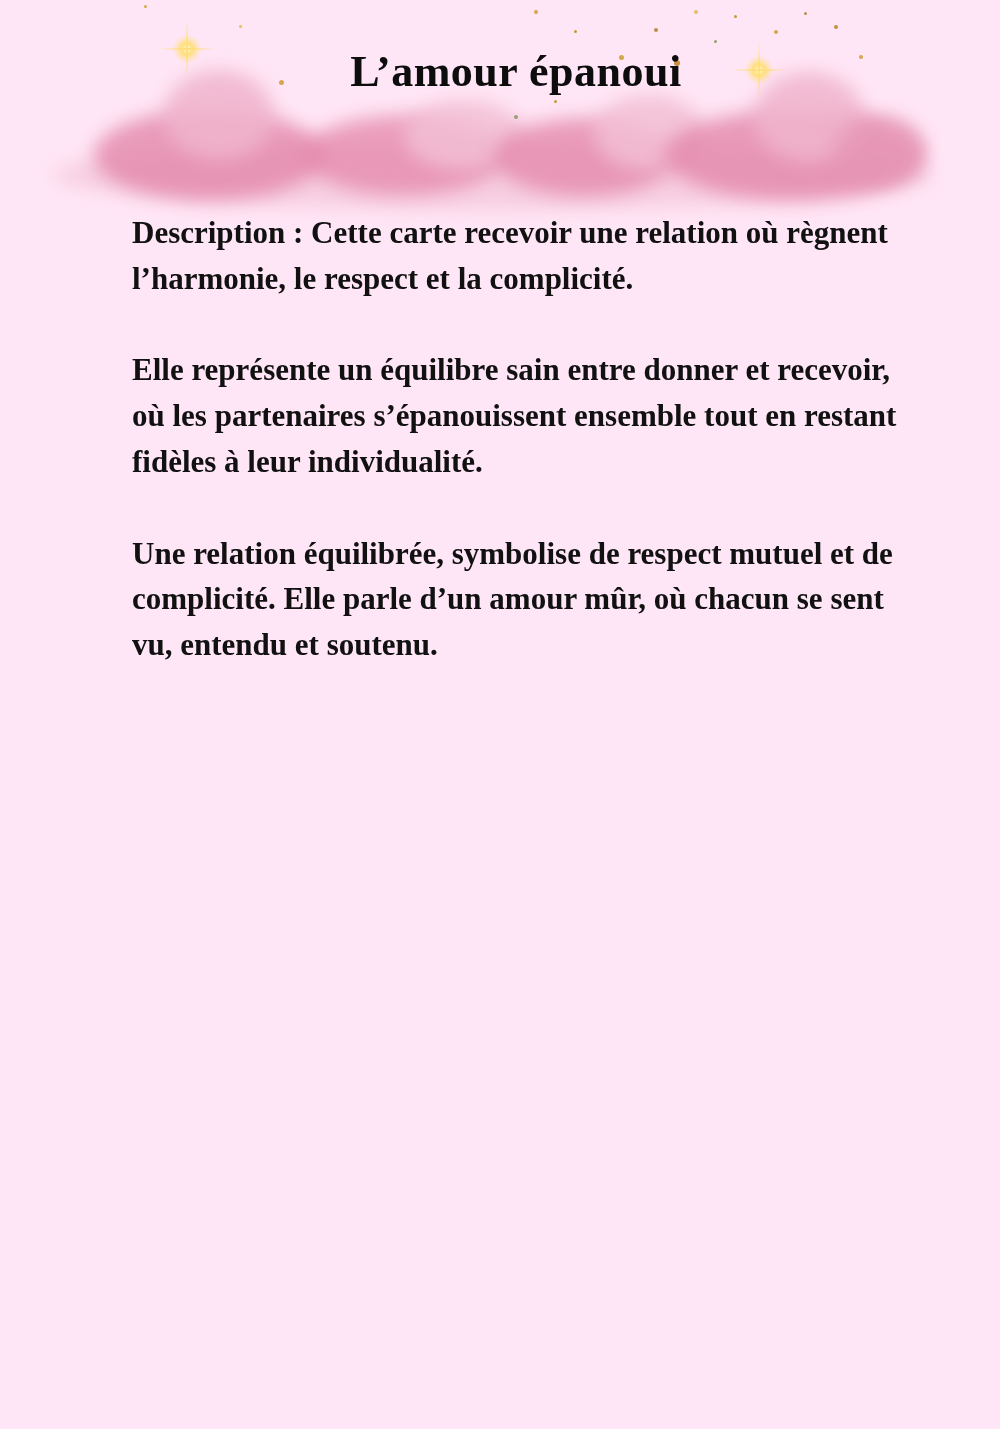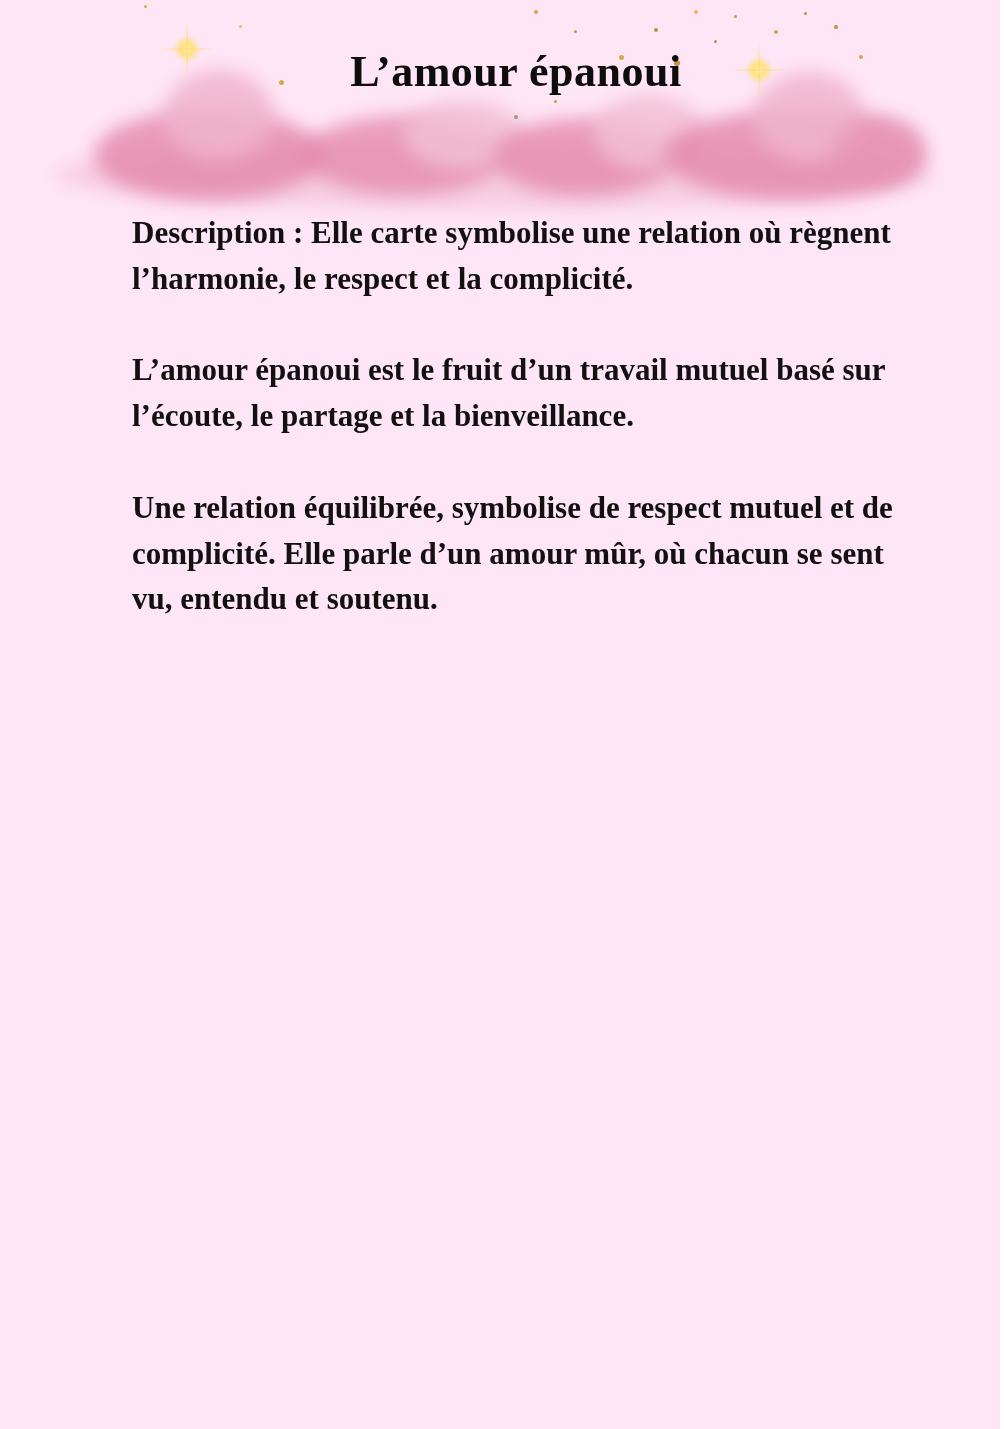--- a/index.html
+++ b/index.html
@@ -60,18 +60,18 @@
     <div class="spark" style="left:500px;top:115px;width:4px;height:4px;background:#9aa070;"></div>
     <div class="spark" style="left:540px;top:100px;width:3px;height:3px;background:#c59a3a;"></div>
     <div class="spark" style="left:130px;top:5px;width:3px;height:3px;background:#d4a84a;"></div>
     <div class="spark" style="left:225px;top:25px;width:3px;height:3px;background:#e0c060;"></div>
     <div class="spark" style="left:265px;top:80px;width:5px;height:5px;background:#d4a84a;"></div>
   </div>
 
   <div class="title">L’amour épanoui</div>
 
   <div class="content">
-    <p class="para">Description : Elle carte symbolise une relation où règnent l’harmonie, le respect et la complicité.</p>
-    <p class="para">L’amour épanoui est le fruit d’un travail mutuel basé sur l’écoute, le partage et la bienveillance.</p>
+    <p class="para">Description : Cette carte recevoir une relation où règnent l’harmonie, le respect et la complicité.</p>
+    <p class="para">Elle représente un équilibre sain entre donner et recevoir, où les partenaires s’épanouissent ensemble tout en restant fidèles à leur individualité.</p>
     <p class="para">Une relation équilibrée, symbolise de respect mutuel et de complicité. Elle parle d’un amour mûr, où chacun se sent vu, entendu et soutenu.</p>
   </div>
 </div>
 <div class="edge"></div>
 
 </body></html>

